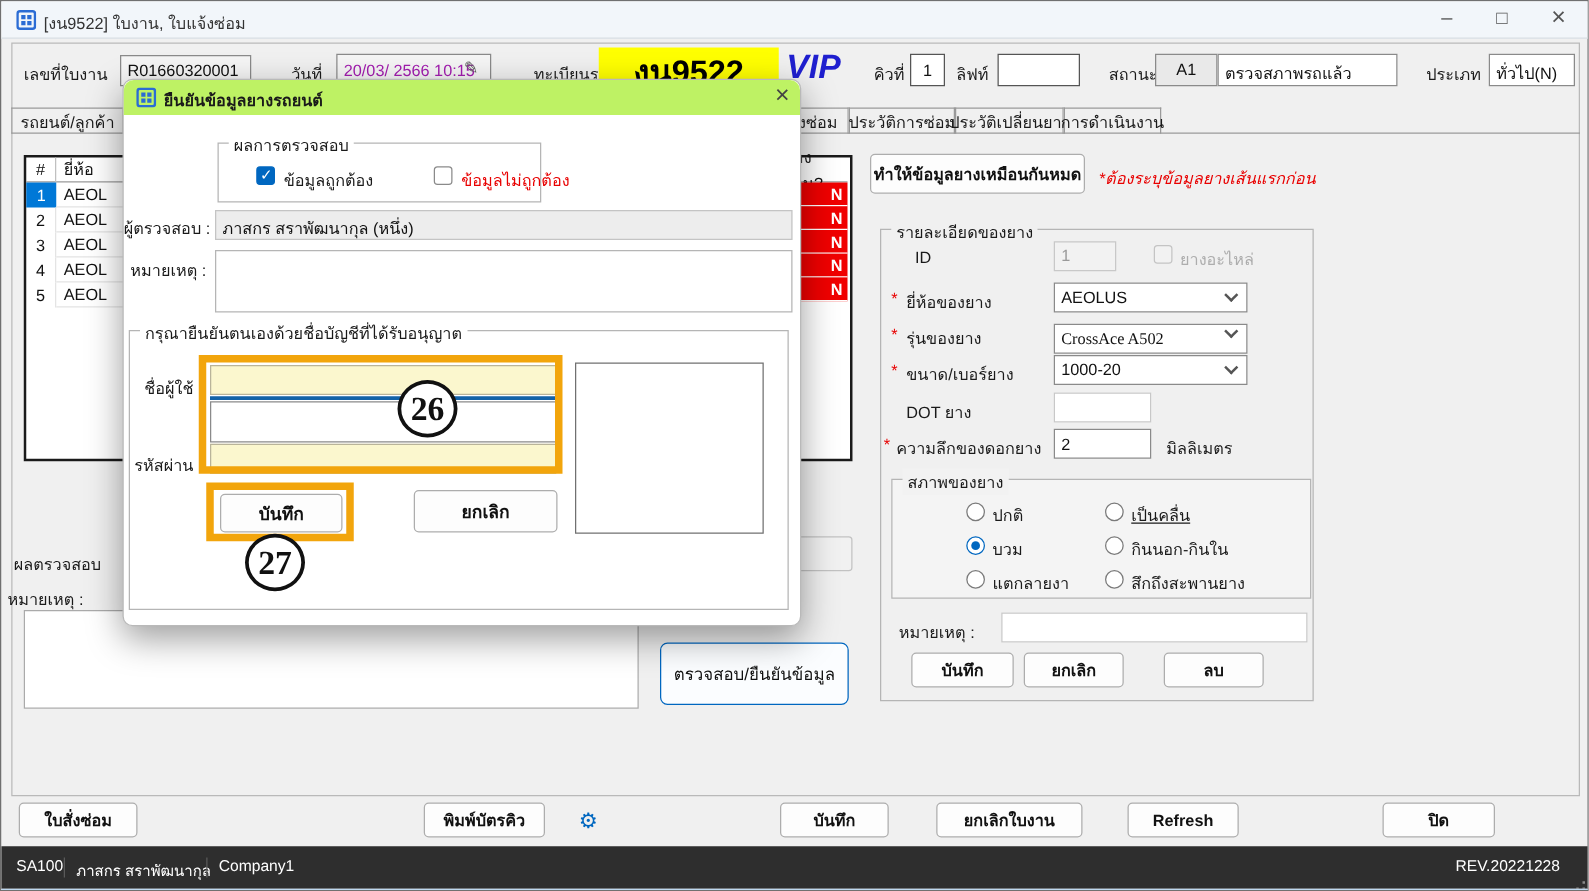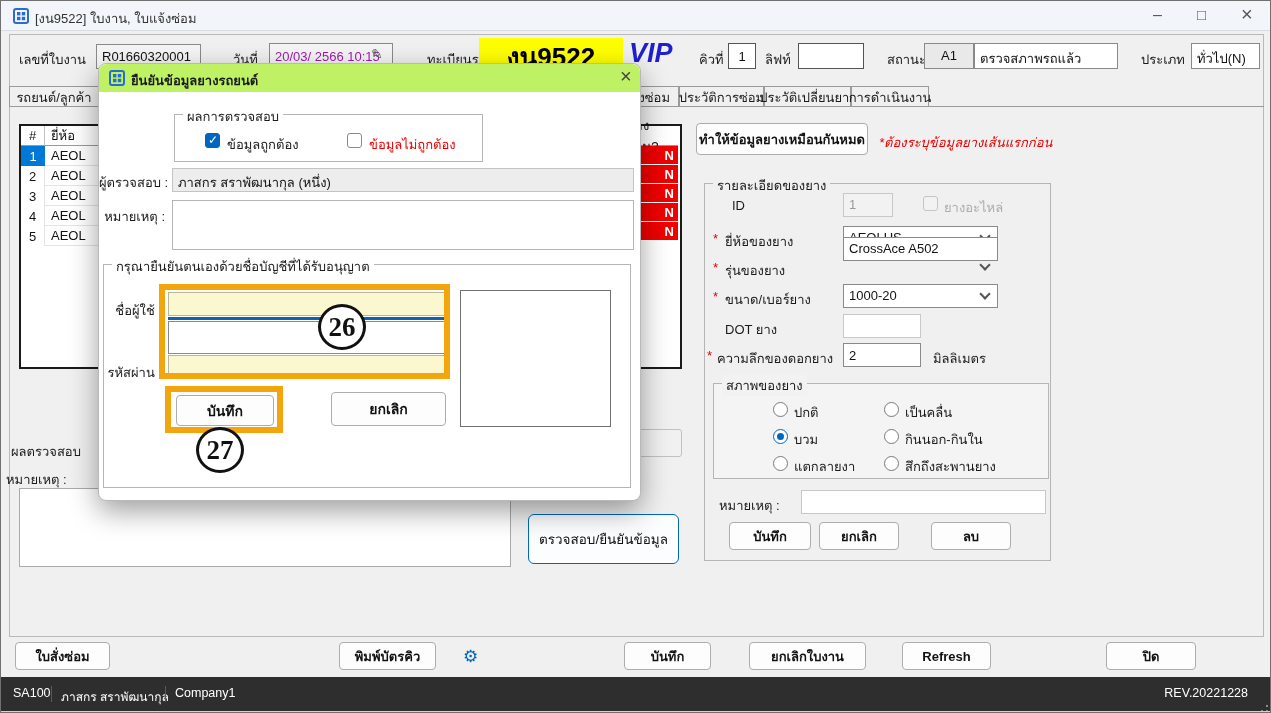--- a/index.html
+++ b/index.html
@@ -127,21 +127,21 @@
   <span class="cbx dis" style="left:922px;top:195px;"></span>
   <span class="lbl" style="left:943px;top:196px;color:#adadad;">ยางอะไหล่</span>
 
   <span class="star" style="left:712px;top:230px;">*</span>
   <span class="lbl" style="left:724px;top:230px;">ยี่ห้อของยาง</span>
   <div class="fld" style="left:842px;top:225px;width:155px;height:24px;padding-top:3px;">AEOLUS</div>
   <span class="chev" style="left:980px;top:231px;"></span>
 
   <span class="star" style="left:712px;top:259px;">*</span>
   <span class="lbl" style="left:724px;top:259px;">รุ่นของยาง</span>
-  <div class="fld" style="left:842px;top:236px;width:155px;height:24px;padding-top:3px;">CrossAce A502</div>
+  <div class="fld" style="left:842px;top:258px;width:155px;height:24px;padding-top:3px;font-family:Liberation Serif, serif;">CrossAce A502</div>
   <span class="chev" style="left:980px;top:260px;"></span>
 
   <span class="star" style="left:712px;top:288px;">*</span>
   <span class="lbl" style="left:724px;top:288px;">ขนาด/เบอร์ยาง</span>
   <div class="fld" style="left:842px;top:283px;width:155px;height:24px;padding-top:3px;">1000-20</div>
   <span class="chev" style="left:980px;top:289px;"></span>
 
   <span class="lbl" style="left:724px;top:318px;">DOT ยาง</span>
   <input class="fld" style="left: 842px; top: 313px; width: 78px; height: 24px; border-color: rgb(200, 200, 200);" value="">
 
@@ -149,21 +149,21 @@
   <span class="lbl" style="left:716px;top:347px;">ความลึกของดอกยาง</span>
   <input class="fld" style="left: 842px; top: 342px; width: 78px; height: 24px;" value="2">
   <span class="lbl" style="left:932px;top:347px;">มิลลิเมตร</span>
 
   <div class="grp" style="left:712px;top:382px;width:336px;height:96px;background:#f4f4f4;">
     <span class="legend" style="background:#f2f2f2;">สภาพของยาง</span>
   </div>
   <span class="rad" style="left:772px;top:401px;"></span>
   <span class="lbl" style="left:793px;top:401px;">ปกติ</span>
   <span class="rad" style="left:883px;top:401px;"></span>
-  <span class="lbl" style="left:904px;top:401px;">เป็นคลื่น</span>
+  <span class="lbl" style="left:904px;top:401px;text-decoration:underline;">เป็นคลื่น</span>
   <span class="rad sel" style="left:772px;top:428px;"></span>
   <span class="lbl" style="left:793px;top:428px;">บวม</span>
   <span class="rad" style="left:883px;top:428px;"></span>
   <span class="lbl" style="left:904px;top:428px;">กินนอก-กินใน</span>
   <span class="rad" style="left:772px;top:455px;"></span>
   <span class="lbl" style="left:793px;top:455px;">แตกลายงา</span>
   <span class="rad" style="left:883px;top:455px;"></span>
   <span class="lbl" style="left:904px;top:455px;">สึกถึงสะพานยาง</span>
 
   <span class="lbl" style="left:718px;top:494px;">หมายเหตุ :</span>
@@ -198,21 +198,21 @@
         <rect x="1" y="1" width="14" height="14" rx="2" fill="none" stroke="#2b6cd4" stroke-width="2"></rect>
         <rect x="4" y="4" width="3.4" height="3.4" fill="#2b6cd4"></rect>
           <rect x="8.8" y="4" width="3.4" height="3.4" fill="#2b6cd4"></rect>
         <rect x="4" y="8.8" width="3.4" height="3.4" fill="#2b6cd4"></rect>
           <rect x="8.8" y="8.8" width="3.4" height="3.4" fill="#2b6cd4"></rect>
       </svg>
       <span class="lbl" style="left:32px;top:6px;font-weight:700;">ยืนยันข้อมูลยางรถยนต์</span>
       <span class="lbl" style="left:521px;top:1px;font-size:20px;color:#444;">×</span>
     </div>
 
-    <div class="grp" style="left:75px;top:50px;width:309px;height:48px;">
+    <div class="grp" style="left:75px;top:50px;width:259px;height:48px;">
       <span class="legend" style="background:#fff;">ผลการตรวจสอบ</span>
     </div>
     <span class="cbx on" style="left:106px;top:69px;"></span>
     <span class="lbl" style="left:128px;top:70px;">ข้อมูลถูกต้อง</span>
     <span class="cbx" style="left:248px;top:69px;"></span>
     <span class="lbl" style="left:270px;top:70px;color:#e80000;">ข้อมูลไม่ถูกต้อง</span>
 
     <span class="lbl" style="left:0;top:108px;width:66px;text-align:right;">ผู้ตรวจสอบ :</span>
     <div class="fld" style="left:73px;top:104px;width:462px;height:24px;background:#ededed;border-color:#c4c4c4;padding-top:3px;">ภาสกร  สราพัฒนากุล (หนึ่ง)</div>
 

